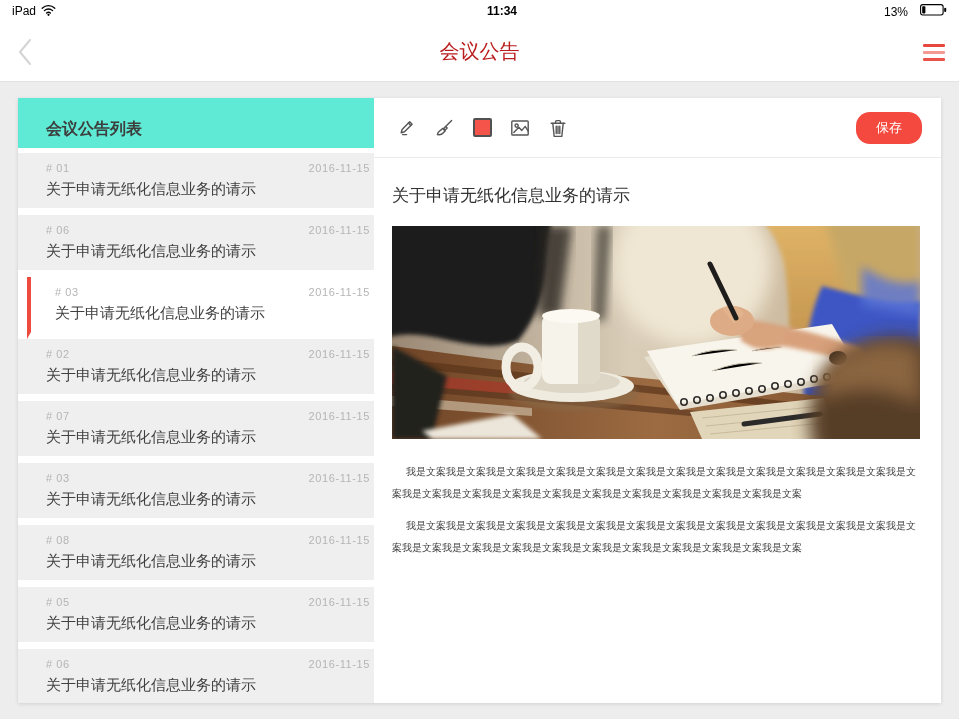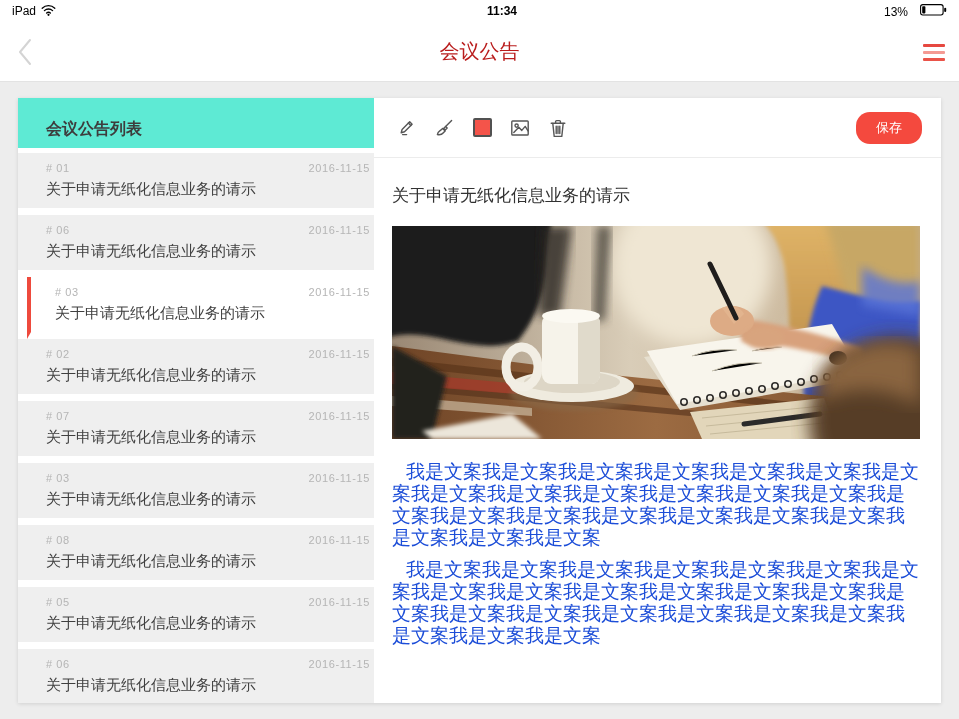--- a/index.html
+++ b/index.html
@@ -67,21 +67,21 @@
   .tool { width:22px; height:22px; margin-right:16px; display:flex; align-items:center; justify-content:center; cursor:pointer; }
   .swatch { width:19px; height:19px; background:#f4544a; border:2px solid #515151; border-radius:2px; }
   .save-btn {
     margin-left:auto; background:#f4493e; color:#fff; font-size:13px;
     border:none; border-radius:14px; padding:7px 20px; cursor:pointer;
     font-family:"Liberation Sans", sans-serif;
   }
   .editor { padding:0 20px 0 18px; }
   .article-title { margin-top:26px; font-size:17px; font-weight:normal; color:#323232; }
   .photo { margin-top:19px; width:528px; height:213px; display:block; }
-  .para { margin-top:22px; font-size:19px; line-height:22px; color:#1d4ed8; text-indent:14px; width:529px; }
+  .para { margin-top:22px; font-size:10px; line-height:22px; color:#404040; text-indent:14px; width:529px; }
   .para + .para { margin-top:10px; }
   .icon-stroke { stroke:#565656; fill:none; stroke-width:1.4; stroke-linecap:round; stroke-linejoin:round; }
 </style>
 </head>
 <body>
 
 <div class="status-bar">
   <div class="status-left">
     <span>iPad</span>
     <span>

